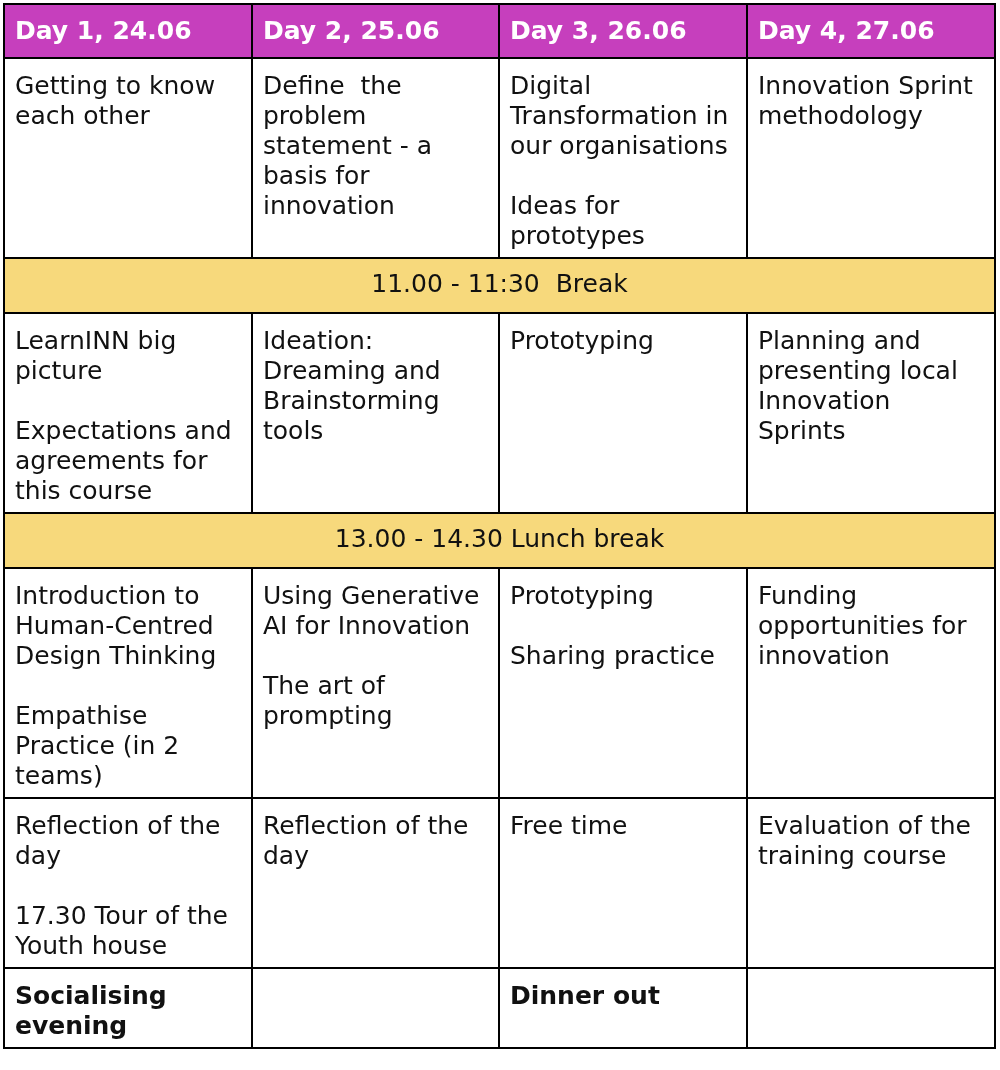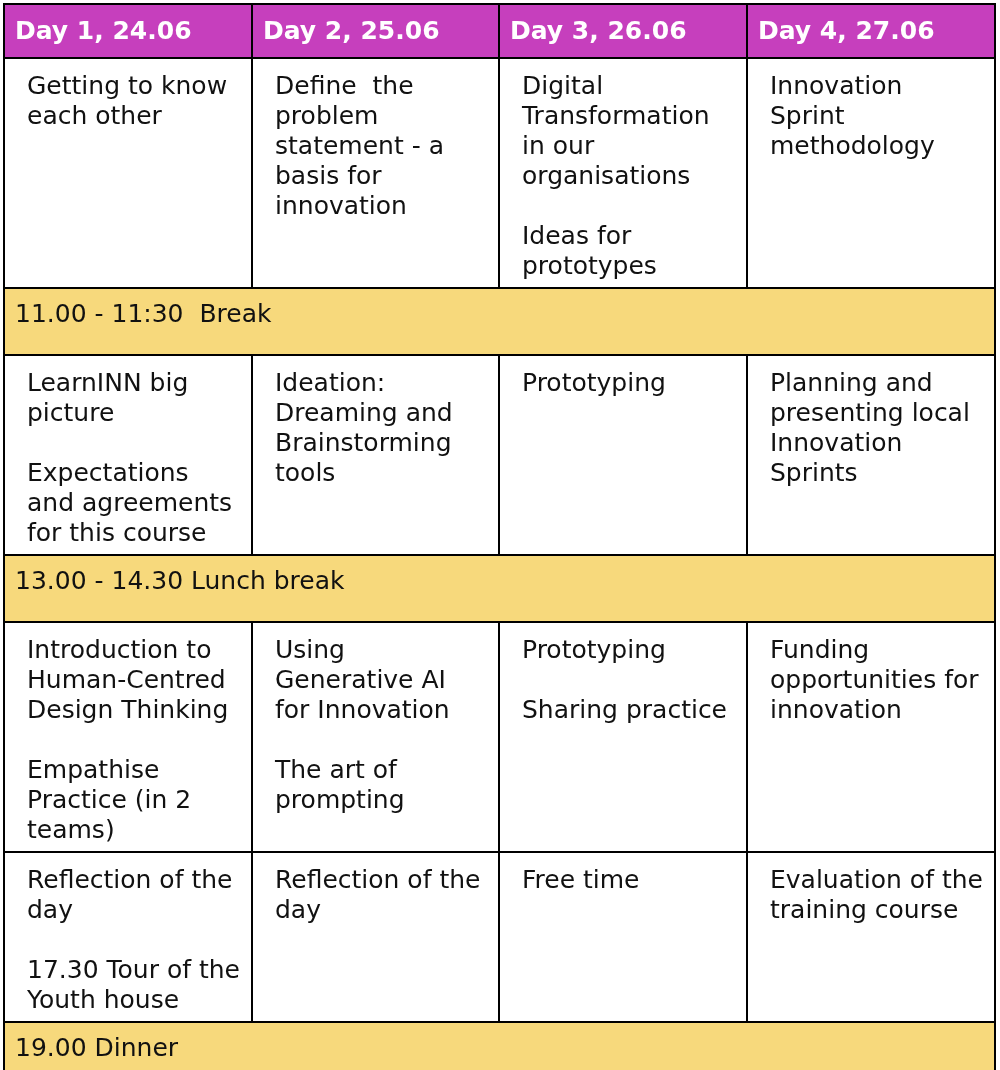--- a/index.html
+++ b/index.html
@@ -23,25 +23,26 @@
   table.schedule th {
     background: #c63fbd;
     color: #ffffff;
     font-weight: bold;
     padding: 12px 10px 10px 10px;
     line-height: 28px;
     height: 30px;
   }
   tr.break-row td {
     background: #f7d97c;
-    padding: 11px 10px 26px 10px;
+    text-align: center;
+    padding: 11px 10px 14px 10px;
     height: 28px;
     line-height: 28px;
   }
-  .para { display: block; margin-left: 12px; }
+  .para { display: block; }
   .para + .para { margin-top: 30px; }
   col.c1 { width: 248px; }
   col.c2 { width: 247px; }
   col.c3 { width: 248px; }
   col.c4 { width: 248px; }
   tr.r1 td { height: 122px; }
   tr.r2 td { height: 154px; }
   tr.r3 td { height: 184px; }
   tr.r4 td { height: 62px; }
   tr.r5 td { height: 123px; }
@@ -135,23 +136,20 @@
         <span class="para">Reflection of the day</span>
       </td>
       <td>
         <span class="para">Free time</span>
       </td>
       <td>
         <span class="para">Evaluation of the training course</span>
       </td>
     </tr>
 
-    <tr class="break-row">
-      <td colspan="4">19.00 Dinner</td>
-    </tr>
 
     <tr class="r6">
       <td>
         <span class="para">Socialising evening</span>
       </td>
       <td></td>
       <td>
         <span class="para">Dinner out</span>
       </td>
       <td></td>

